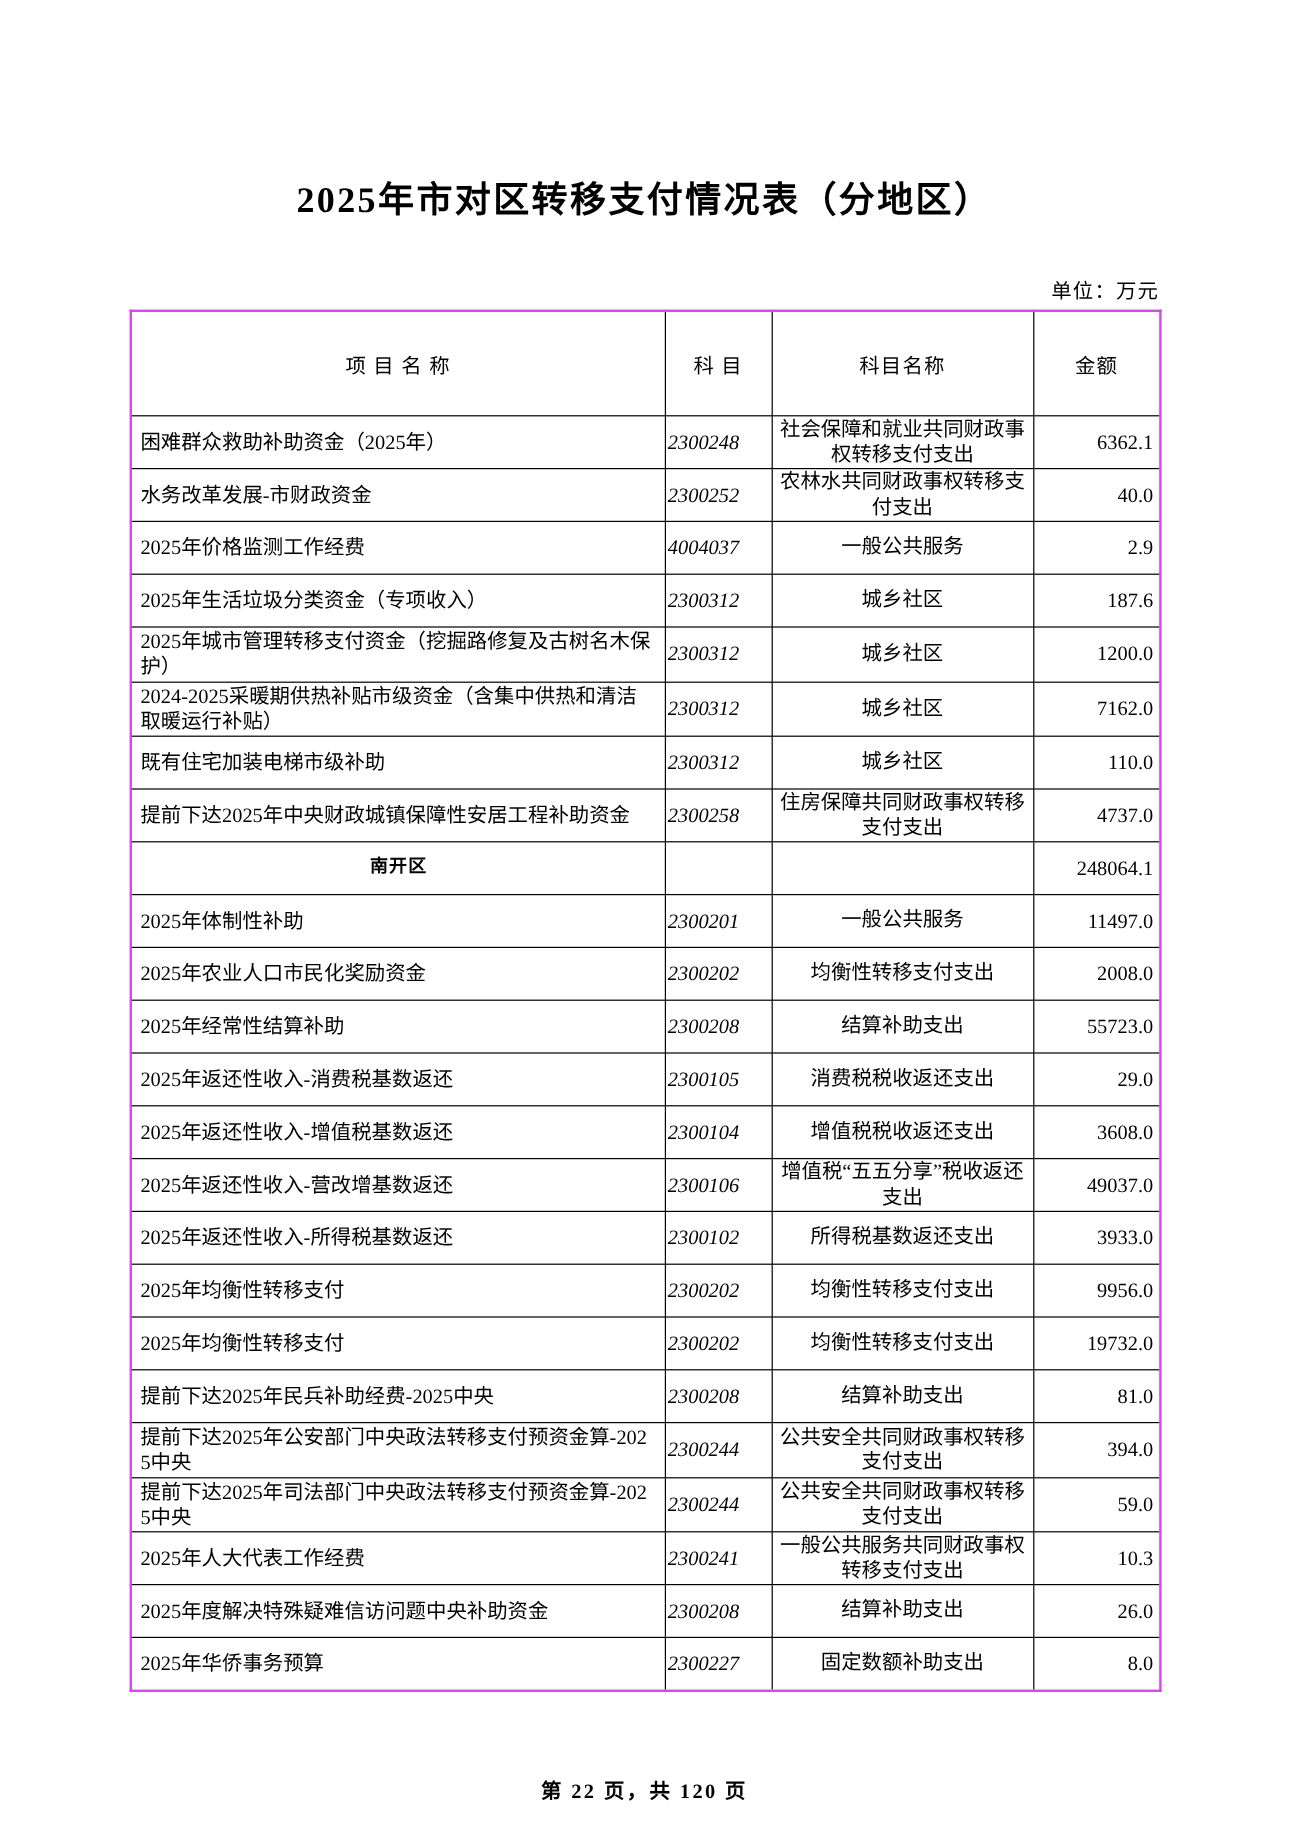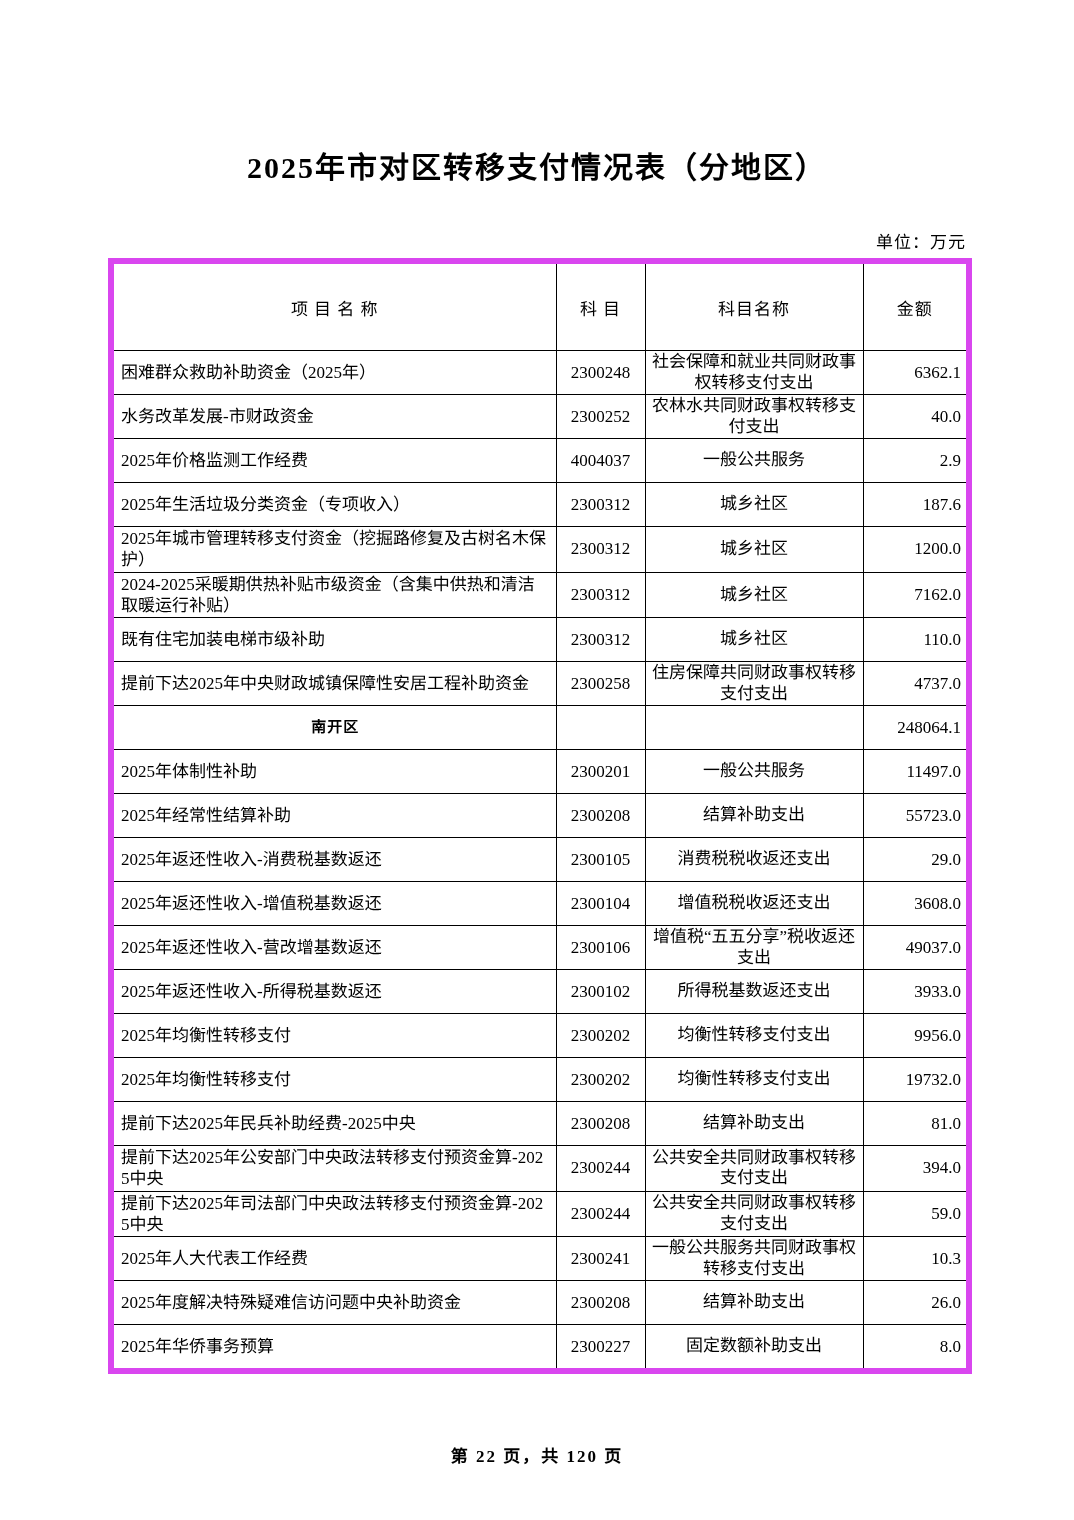--- a/index.html
+++ b/index.html
@@ -33,21 +33,21 @@
     margin-top: 42px;
     margin-bottom: 5px;
     text-align: right;
     font-size: 17px;
     letter-spacing: 1px;
   }
   table.fin-table {
     width: 858px;
     border-collapse: collapse;
     table-layout: fixed;
-    border: 6px solid #d946ef;
+    border: 2px solid #d946ef;
   }
   table.fin-table th,
   table.fin-table td {
     border: 1.5px solid #000;
     font-size: 17px;
     font-weight: normal;
     vertical-align: middle;
     overflow: hidden;
     word-break: break-all;
   }
@@ -57,22 +57,23 @@
     font-weight: bold;
     letter-spacing: 1px;
   }
   tbody td { height: 41px; }
   td.cell-project {
     text-align: left;
     padding: 1px 6px 1px 7px;
     line-height: 1.25;
   }
   td.cell-code {
-    text-align: center;
+    text-align: left;
     padding: 1px 2px;
+    font-style: italic;
   }
   td.cell-subject {
     text-align: center;
     padding: 1px 3px;
     line-height: 1.2;
   }
   td.cell-amount {
     text-align: right;
     padding: 1px 5px 1px 2px;
   }
@@ -181,20 +182,26 @@
     <td class="cell-amount">248064.1</td>
   </tr>
 
   <tr>
     <td class="cell-project">2025年体制性补助</td>
     <td class="cell-code">2300201</td>
     <td class="cell-subject">一般公共服务</td>
     <td class="cell-amount">11497.0</td>
   </tr>
 
+  <tr>
+    <td class="cell-project">2025年农业人口市民化奖励资金</td>
+    <td class="cell-code">2300202</td>
+    <td class="cell-subject">均衡性转移支付支出</td>
+    <td class="cell-amount">2008.0</td>
+  </tr>
 
   <tr>
     <td class="cell-project">2025年经常性结算补助</td>
     <td class="cell-code">2300208</td>
     <td class="cell-subject">结算补助支出</td>
     <td class="cell-amount">55723.0</td>
   </tr>
 
   <tr>
     <td class="cell-project">2025年返还性收入-消费税基数返还</td>

